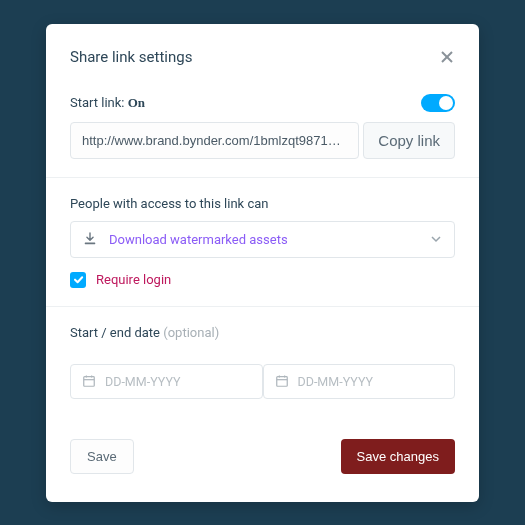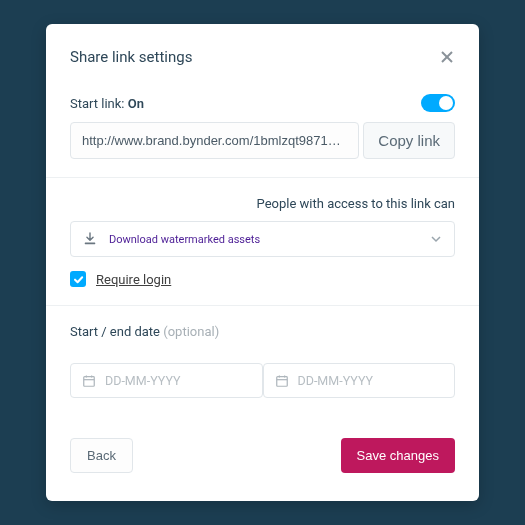--- a/index.html
+++ b/index.html
@@ -43,21 +43,21 @@
     .sharelink-row {
       display: flex;
       justify-content: space-between;
       align-items: center;
       margin-bottom: 10px;
     }
     .sharelink-label {
       font-size: 13px;
       color: #2e4758;
     }
-    .sharelink-state { font-weight: 600; }
+    .sharelink-state { font-weight: 600; font-family: Liberation Serif, serif; }
     .toggle {
       width: 34px;
       height: 18px;
       background: #00aaff;
       border-radius: 10px;
       position: relative;
       cursor: pointer;
     }
     .toggle-knob {
       position: absolute;
@@ -96,36 +96,35 @@
     }
     .divider {
       height: 1px;
       background: #edf0f2;
       margin: 0 -24px 18px -24px;
     }
     .section-label {
       font-size: 13px;
       color: #2e4758;
       margin-bottom: 10px;
-      text-align: right;
     }
     .select {
       border: 1px solid #e1e6ea;
       border-radius: 4px;
       padding: 10px 12px;
       display: flex;
       align-items: center;
       gap: 12px;
       cursor: pointer;
       margin-bottom: 14px;
       position: relative;
     }
     .select-text {
-      font-size: 11px;
-      color: #4c1d95;
+      font-size: 13px;
+      color: #8b5cf6;
       flex: 1;
     }
     .chevron {
       color: #9aa5ad;
     }
     .dl-icon { color: #6a7680; flex-shrink: 0; }
     .checkbox-row {
       display: flex;
       align-items: center;
       gap: 10px;
@@ -137,22 +136,21 @@
       background: #00aaff;
       border-radius: 3px;
       display: flex;
       align-items: center;
       justify-content: center;
       cursor: pointer;
     }
     .checkbox svg { width: 11px; height: 11px; }
     .checkbox-label {
       font-size: 13px;
-      color: #404040;
-      text-decoration: underline;
+      color: #be185d;
     }
     .date-label {
       font-size: 13px;
       color: #2e4758;
       margin-bottom: 24px;
     }
     .date-optional {
       color: #a8b0b6;
     }
     .date-row {
@@ -183,21 +181,21 @@
       border: 1px solid #e1e6ea;
       background: #fdfdfd;
       border-radius: 4px;
       padding: 9px 16px;
       font-size: 13px;
       color: #5a6a76;
       cursor: pointer;
     }
     .save-btn {
       border: none;
-      background: #be185d;
+      background: #7f1d1d;
       color: #fff;
       border-radius: 4px;
       padding: 10px 16px;
       font-size: 13px;
       cursor: pointer;
     }
   </style>
 </head>
 <body>
 
@@ -271,16 +269,16 @@
         <rect x="2" y="3" width="12" height="11" rx="1"></rect>
         <line x1="2" y1="6.5" x2="14" y2="6.5"></line>
         <line x1="5" y1="1.8" x2="5" y2="4"></line>
         <line x1="11" y1="1.8" x2="11" y2="4"></line>
       </svg>
       <span class="date-placeholder">DD-MM-YYYY</span>
     </div>
   </div>
 
   <div class="footer">
-    <button class="back-btn">Back</button>
+    <button class="back-btn">Save</button>
     <button class="save-btn">Save changes</button>
   </div>
 </div>
 
 </body></html>

